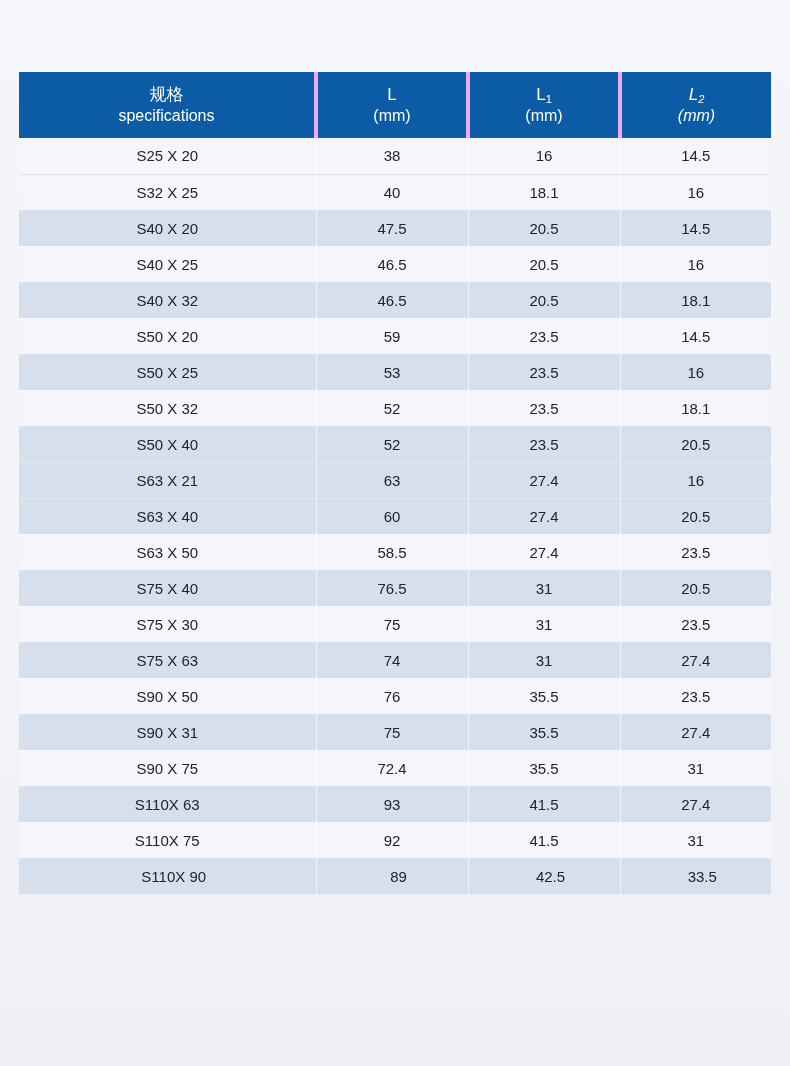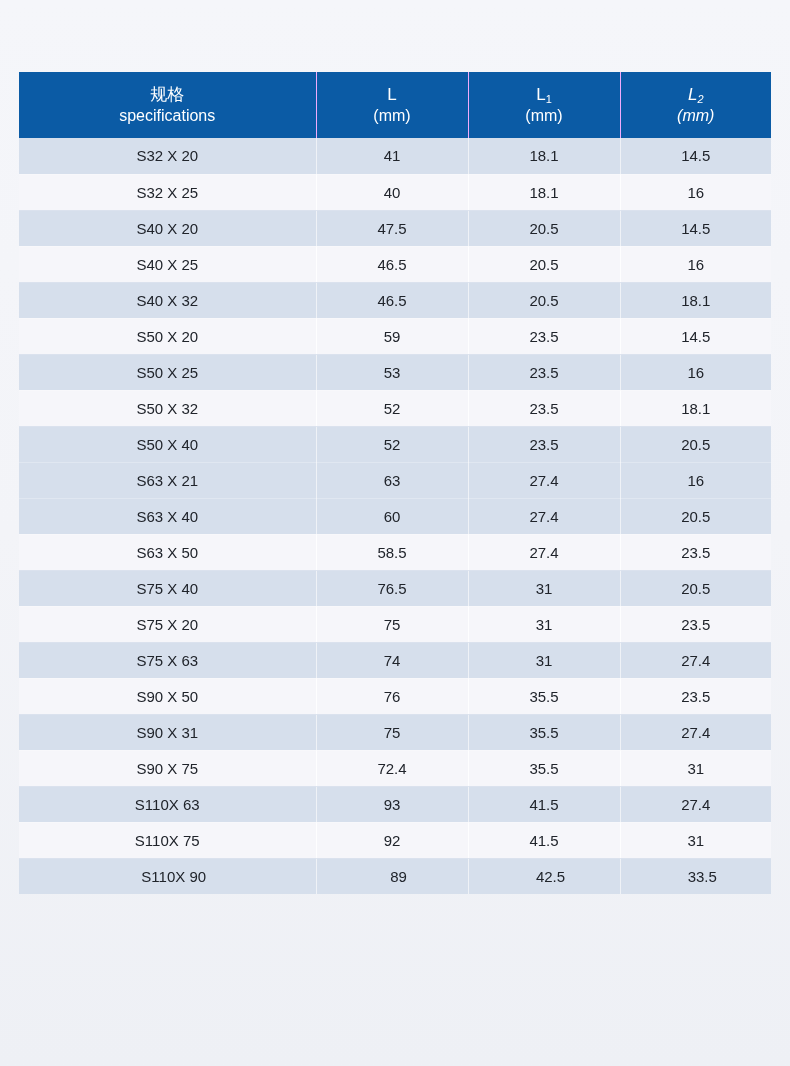--- a/index.html
+++ b/index.html
@@ -41,21 +41,21 @@
   thead th {
     background: #0b5ba5;
     color: #ffffff;
     font-weight: normal;
     font-size: 17px;
     line-height: 1.22;
     height: 66px;
     padding: 0 4px;
     text-align: center;
     vertical-align: middle;
-    border-right: 1px solid #f0abfc;
+    border-right: 4px solid #f0abfc;
     box-sizing: border-box;
   }
   thead th:last-child { border-right: none; font-style: italic; }
   thead th .hdr-top {
     display: block;
     font-size: 17px;
   }
   thead th .hdr-sub {
     display: block;
     font-size: 16px;
@@ -119,24 +119,24 @@
             <span class="hdr-top"><span>L</span><sub>1</sub></span>
             <span class="hdr-sub">(mm)</span>
           </th>
           <th>
             <span class="hdr-top"><span>L</span><sub>2</sub></span>
             <span class="hdr-sub">(mm)</span>
           </th>
         </tr>
       </thead>
       <tbody id="table-body">
-          <tr class="even">
-            <td>S32 X 20</td>
-            <td>41</td>
-            <td>18.1</td>
+          <tr class="odd">
+            <td>S25 X 20</td>
+            <td>38</td>
+            <td>16</td>
             <td>14.5</td>
           </tr>
           <tr class="odd">
             <td>S32 X 25</td>
             <td>40</td>
             <td>18.1</td>
             <td>16</td>
           </tr>
           <tr class="even">
             <td>S40 X 20</td>
@@ -198,21 +198,21 @@
             <td>27.4</td>
             <td>23.5</td>
           </tr>
           <tr class="even">
             <td>S75 X 40</td>
             <td>76.5</td>
             <td>31</td>
             <td>20.5</td>
           </tr>
           <tr class="odd">
-            <td>S75 X 20</td>
+            <td>S75 X 30</td>
             <td>75</td>
             <td>31</td>
             <td>23.5</td>
           </tr>
           <tr class="even">
             <td>S75 X 63</td>
             <td>74</td>
             <td>31</td>
             <td>27.4</td>
           </tr>

